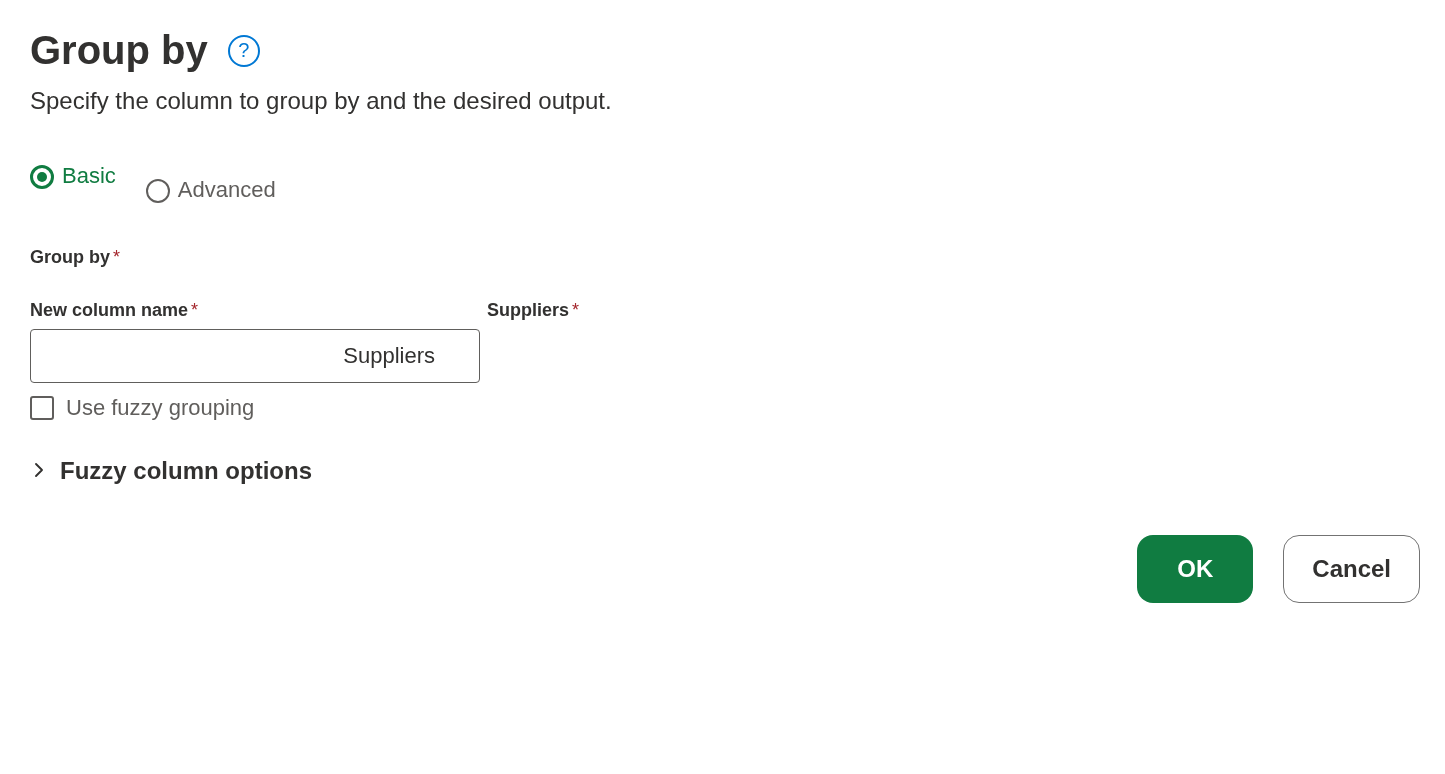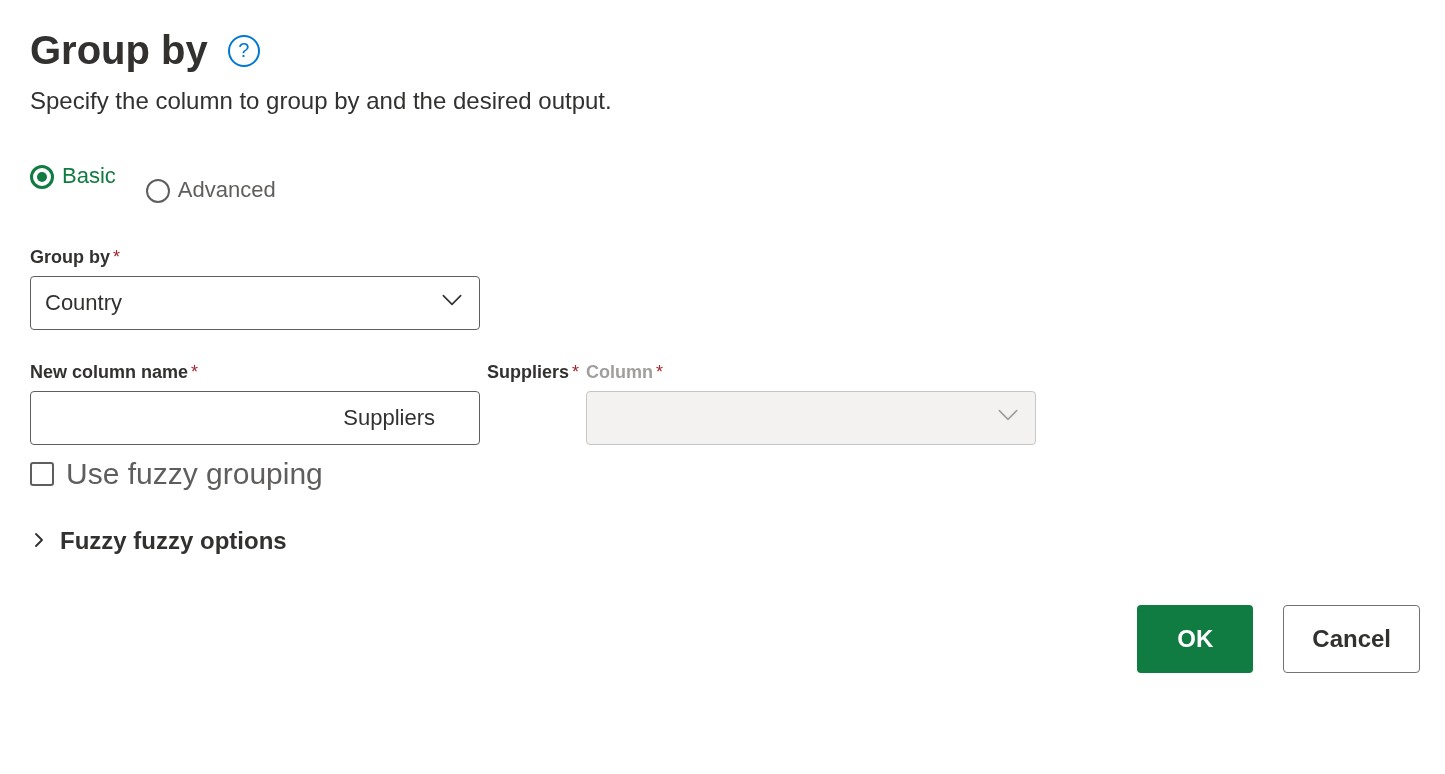--- a/index.html
+++ b/index.html
@@ -124,21 +124,21 @@
       color: #a19f9d;
     }
     .select-box.disabled .chevron svg path { stroke: #a19f9d; }
     .checkbox-row {
       display: flex;
       align-items: center;
       gap: 12px;
       margin-bottom: 36px;
       cursor: pointer;
       color: #605e5c;
-      font-size: 30px;
+      font-size: 22px;
     }
     .checkbox-box {
       width: 24px;
       height: 24px;
       border: 2px solid #605e5c;
       border-radius: 3px;
       background: #fff;
     }
     .expander-row {
       display: flex;
@@ -154,21 +154,21 @@
     }
     .footer-buttons {
       display: flex;
       gap: 30px;
       justify-content: flex-end;
       width: 1390px;
     }
     .btn {
       min-width: 116px;
       height: 68px;
-      border-radius: 4px;
+      border-radius: 16px;
       font-size: 24px;
       font-weight: 600;
       padding: 0 28px;
       cursor: pointer;
       display: flex;
       align-items: center;
       justify-content: center;
       font-family: inherit;
     }
     .btn-primary {
@@ -203,69 +203,48 @@
   <div class="radio-option unselected">
     <span class="radio-outer unselected"></span>
     <span class="radio-label">Advanced</span>
   </div>
 </div>
 
 <div class="group-by-field">
   <label class="field-label">
     <span>Group by</span><span class="req">*</span>
   </label>
-  <div class="select-box">
-    <span>Country</span>
-    <span class="chevron">
-      <svg class="chevron-svg" viewBox="0 0 24 24" fill="none">
-          <path d="M4 8 L12 16 L20 8" stroke="#323130" stroke-width="1.5" stroke-linecap="round" stroke-linejoin="round"></path>
-        </svg>
-    </span>
-  </div>
 </div>
 
 <div class="columns-row">
   <div class="col-block">
     <label class="field-label">
       <span>New column name</span><span class="req">*</span>
     </label>
     <input class="text-input" type="text" value="Suppliers" style="">
   </div>
 
   <div class="col-block">
     <label class="field-label">
       <span>Suppliers</span><span class="req">*</span>
     </label>
   </div>
 
-  <div class="col-block">
-    <label class="field-label disabled">
-      <span>Column</span><span class="req">*</span>
-    </label>
-    <div class="select-box disabled">
-      <span></span>
-      <span class="chevron">
-        <svg class="chevron-svg" viewBox="0 0 24 24" fill="none">
-            <path d="M4 8 L12 16 L20 8" stroke="#a19f9d" stroke-width="1.5" stroke-linecap="round" stroke-linejoin="round"></path>
-          </svg>
-      </span>
-    </div>
-  </div>
 </div>
 
 <div class="checkbox-row">
   <span class="checkbox-box"></span>
   <span>Use fuzzy grouping</span>
 </div>
 
 <div class="expander-row">
   <span>
     <svg width="18" height="18" viewBox="0 0 24 24" fill="none">
         <path d="M8 4 L16 12 L8 20" stroke="#323130" stroke-width="2.5" stroke-linecap="round" stroke-linejoin="round"></path>
       </svg>
   </span>
-  <span class="expander-label">Fuzzy fuzzy options</span>
+  <span class="expander-label">Fuzzy column options</span>
 </div>
 
 <div class="footer-buttons">
   <button class="btn btn-primary">OK</button>
   <button class="btn btn-secondary">Cancel</button>
 </div>
 
 </body></html>

